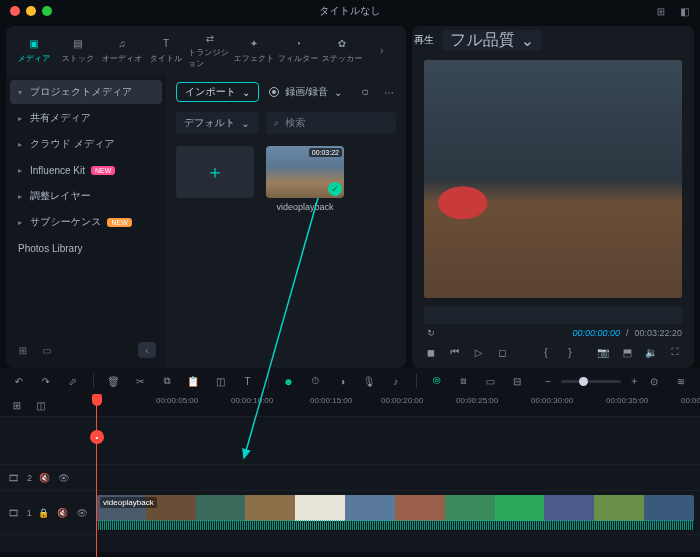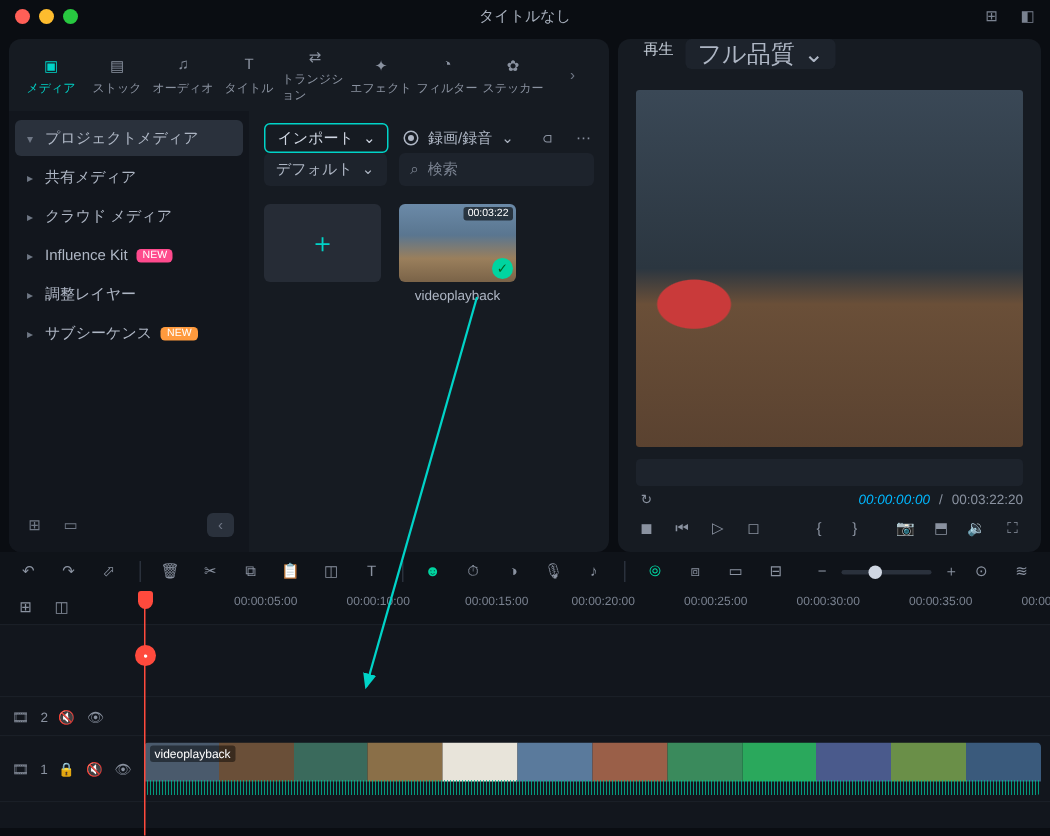--- a/index.html
+++ b/index.html
@@ -41,37 +41,37 @@
 
 
 .media { flex: 1; display: flex; flex-direction: column; padding: 8px 10px; }
 .media-top { display: flex; align-items: center; gap: 10px; }
 .import-btn { border: 1.5px solid #00d4c8; color: #cfd6e2; height: 20px; padding: 0 8px; border-radius: 4px; display: flex; align-items: center; gap: 6px; font-size: 10px; cursor: pointer; }
 .rec-opt { display: flex; align-items: center; gap: 6px; color: #aeb6c4; font-size: 10px; }
 .rec-opt .radio { width: 10px; height: 10px; border: 1.5px solid #aeb6c4; border-radius: 50%; display: inline-block; position: relative; }
 .rec-opt .radio::after { content: ''; position: absolute; inset: 2px; background: #aeb6c4; border-radius: 50%; }
 .media-top-right { margin-left: auto; display: flex; gap: 10px; color: #8a92a0; }
 
-.media-search { display: flex; gap: 8px; }
+.media-search { display: flex; gap: 8px; margin-top: 10px; }
 .sel-box { background: #1d232c; height: 22px; border-radius: 4px; padding: 0 8px; display: flex; align-items: center; gap: 6px; color: #aeb6c4; font-size: 10px; cursor: pointer; }
 .search-box { flex: 1; background: #1d232c; height: 22px; border-radius: 4px; padding: 0 8px; display: flex; align-items: center; gap: 6px; color: #7a8290; font-size: 10px; }
 
 .media-grid { display: flex; gap: 12px; margin-top: 12px; }
 .tile { width: 78px; display: flex; flex-direction: column; align-items: center; gap: 4px; cursor: pointer; }
 .thumb { width: 78px; height: 52px; border-radius: 4px; display: flex; align-items: center; justify-content: center; position: relative; overflow: hidden; }
 .thumb.import { background: #262c36; }
 .thumb .plus { color: #00d4c8; font-size: 18px; font-weight: 300; }
 .thumb.video { background: linear-gradient(180deg,#6b8aa8 0%,#5a7690 40%,#9a7f5c 70%,#7a6348 100%); }
 .thumb .dur { position: absolute; top: 2px; right: 2px; background: rgba(0,0,0,.6); color: #fff; font-size: 7px; padding: 1px 3px; border-radius: 2px; }
 .thumb .check { position: absolute; bottom: 2px; right: 2px; width: 14px; height: 14px; background: #00d4a0; border-radius: 50%; display: flex; align-items: center; justify-content: center; color: #062; font-size: 9px; }
 .tile-label { font-size: 9px; color: #aeb6c4; text-align: center; }
 
 
 .right-col { flex: 1; display: flex; flex-direction: column; background: #161b22; border-radius: 8px; overflow: hidden; }
-.preview-top { height: 28px; display: flex; gap: 8px; padding: 0 17px; }
+.preview-top { height: 28px; display: flex; align-items: center; gap: 8px; padding: 0 2px; }
 .preview-top select, .psel { background: #1d232c; border: none; color: #aeb6c4; height: 20px; border-radius: 4px; padding: 0 8px; font-size: 16px; display: flex; align-items: center; gap: 6px; cursor: pointer; }
 .preview-canvas { flex: 1; margin: 6px 12px; background: #000; position: relative; overflow: hidden; border-radius: 2px; }
 .fake-photo { position: absolute; inset: 0; background:
   radial-gradient(ellipse 60px 40px at 15% 60%, #c93a3a 0%, #c93a3a 40%, transparent 42%),
   linear-gradient(180deg,#3a4856 0%,#2b3640 50%,#6a4f38 60%,#5a4230 100%); }
 .preview-scrub { height: 18px; margin: 2px 12px; background: #1d232c; border-radius: 3px; position: relative; }
 .preview-timebar { display: flex; align-items: center; gap: 6px; padding: 2px 12px; color: #8a92a0; font-size: 9px; }
 .preview-timebar .cur { color: #00b8ff; font-style: italic; }
 .preview-timebar .sep { flex: 0 0 auto; }
 .preview-timebar .spacer { flex: 1; }
@@ -190,20 +190,23 @@
           <span class="side-badge pink">NEW</span>
         </div>
         <div class="side-item">
           <span class="caret">▸</span>
           <span>調整レイヤー</span>
         </div>
         <div class="side-item">
           <span class="caret">▸</span>
           <span>サブシーケンス</span>
           <span class="side-badge orange">NEW</span>
+        </div>
+        <div class="side-item">
+          <span>Photos Library</span>
         </div>
         <div class="side-bottom">
           <span class="ico">⊞</span>
           <span class="ico">▭</span>
           <span class="chev">‹</span>
         </div>
       </div>
 
       <div class="media">
         <div class="media-top">

